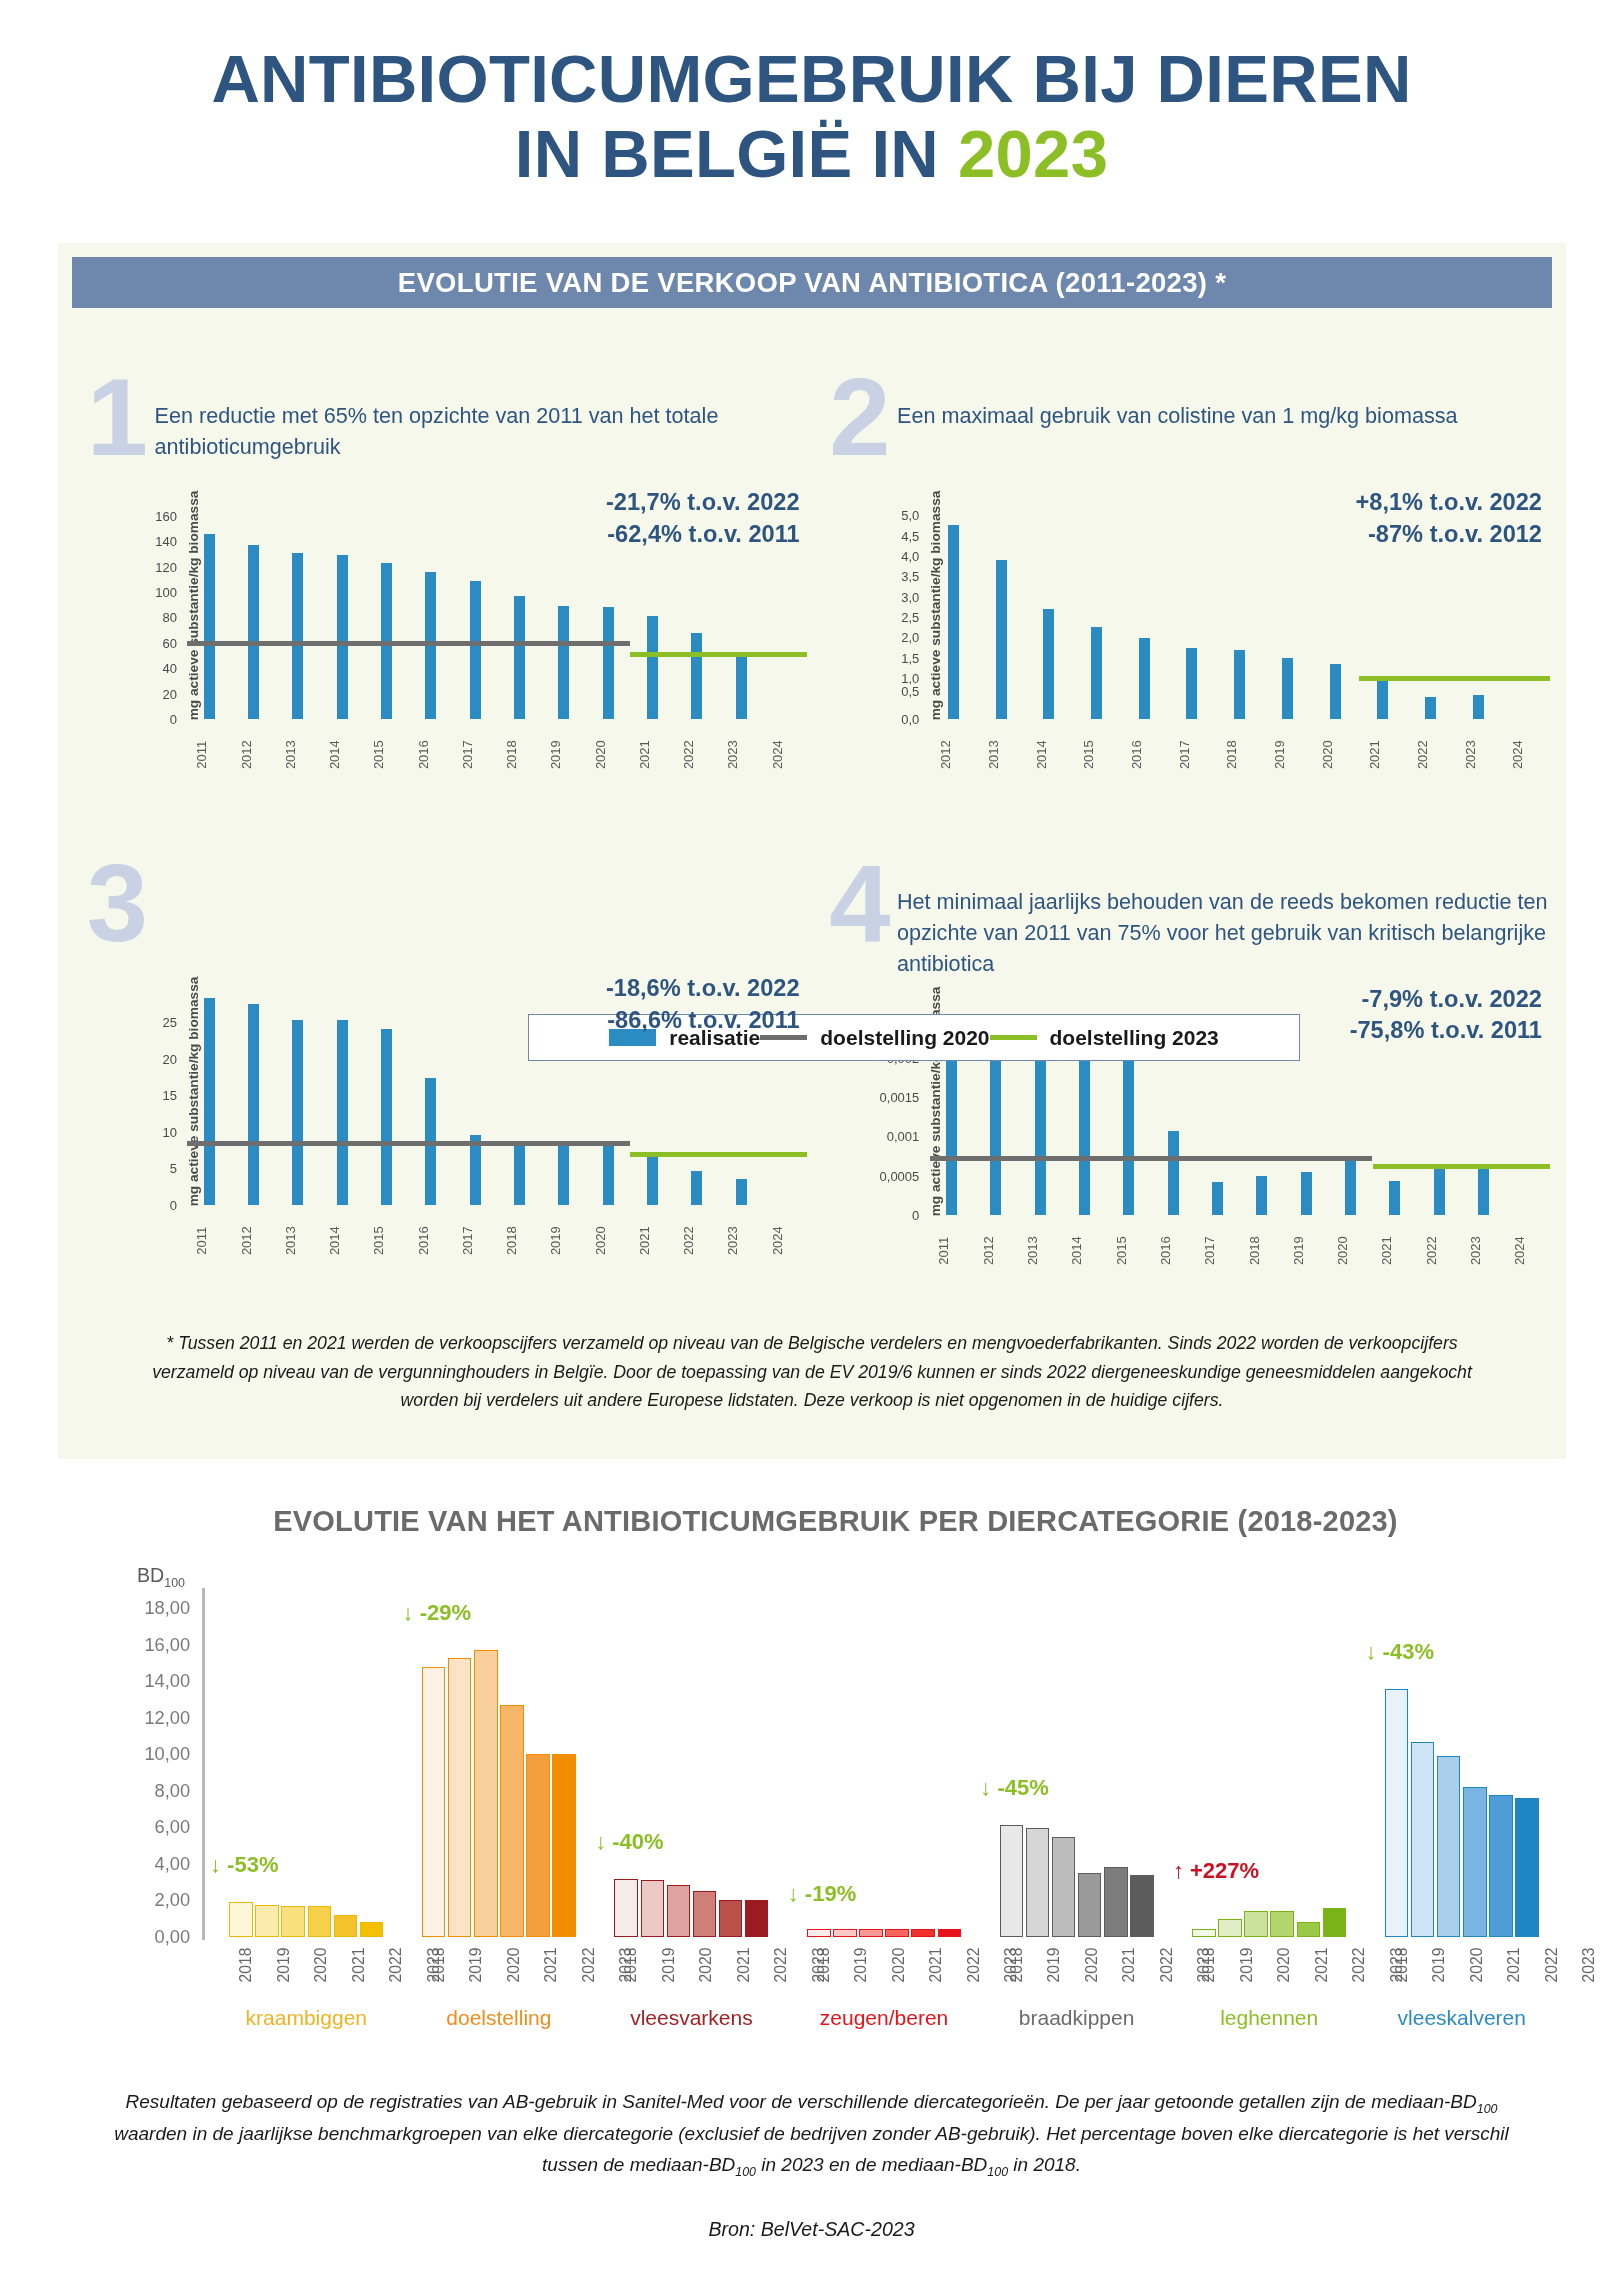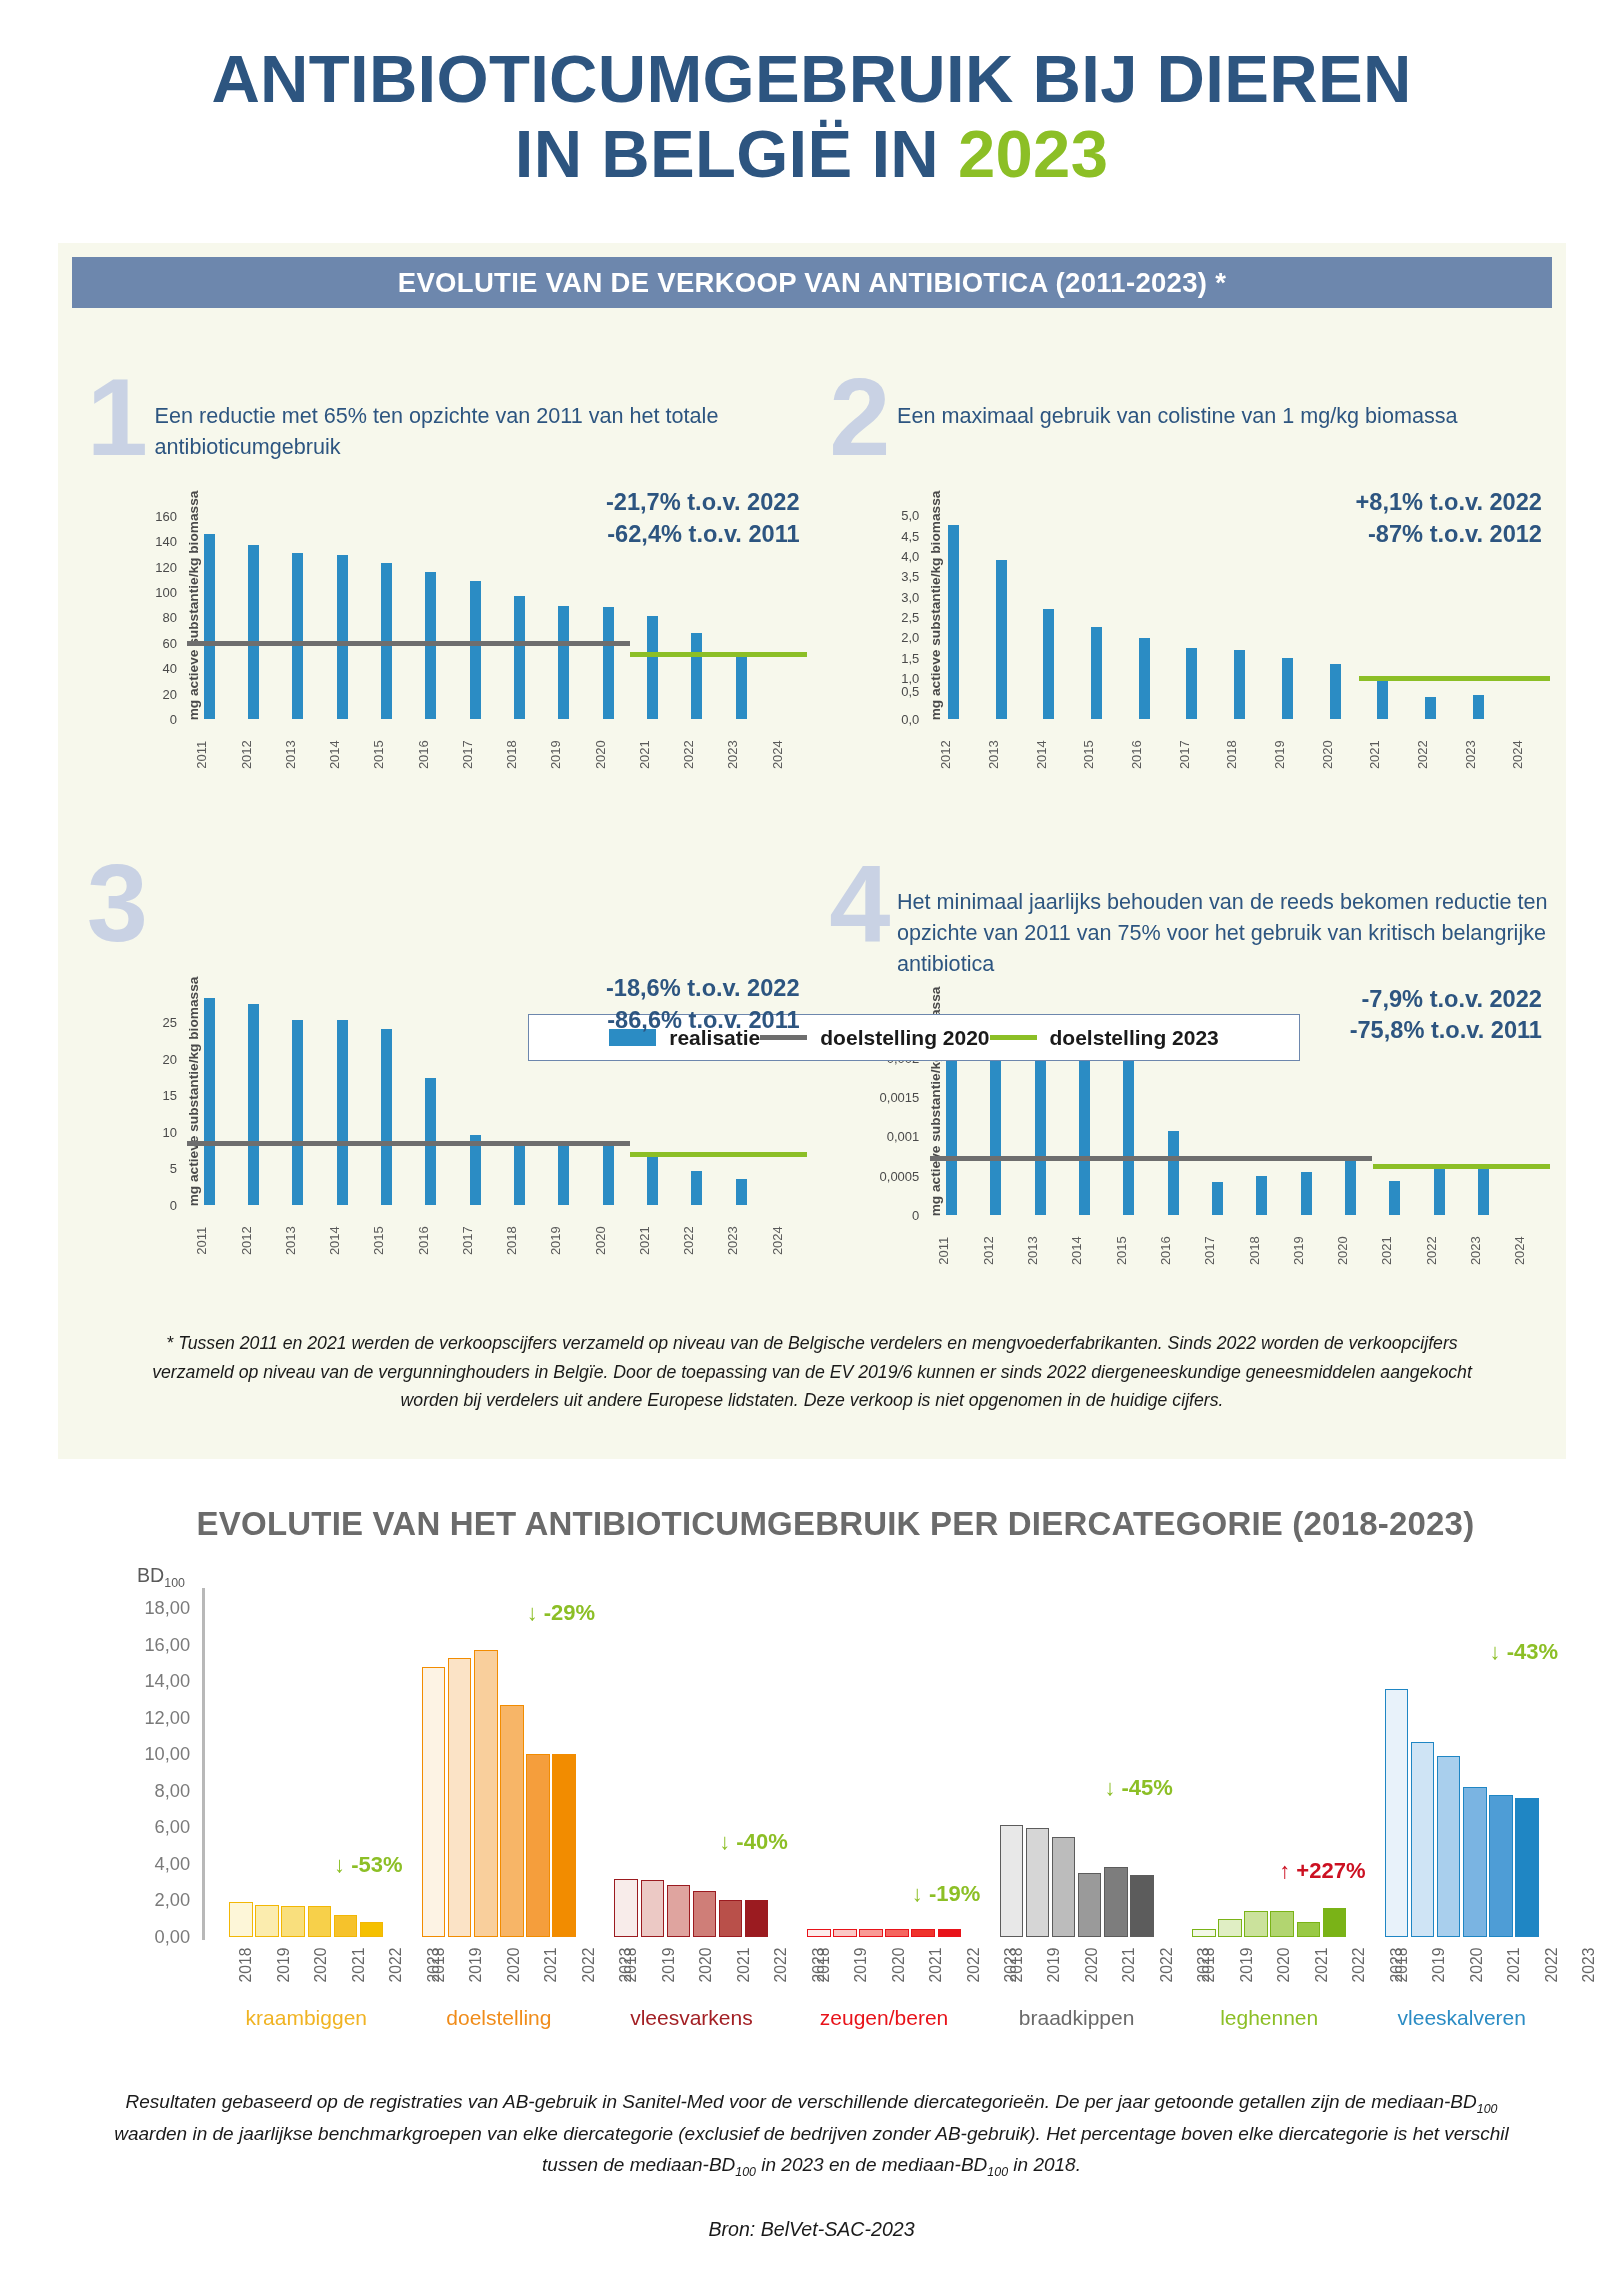--- a/index.html
+++ b/index.html
@@ -113,21 +113,21 @@
   
   .panel-footnote {
     position: absolute; left: 92px; right: 92px; top: 1086px;
     text-align: center; font-style: italic; font-size: 17.7px;
     color: #1a1a1a; line-height: 1.62;
   }
 
   
   .section2-title {
     position: absolute; left: 0; right: 0; top: 1505px;
-    text-align: center; font-size: 33px; font-weight: bold; color: #6b6b6b;
+    text-align: center; font-size: 29px; font-weight: bold; color: #6b6b6b;
     letter-spacing: 0.2px;
     padding-left: 48px;
   }
 
   .cat-chart {
     position: absolute; left: 79px; top: 1577px; width: 1479px; height: 445px;
   }
   .cc-ylab {
     position: absolute; left: 58px; top: -13px;
     font-size: 19.6px; color: #5a5a5a; font-weight: normal;
@@ -146,21 +146,21 @@
     position: absolute; left: 131px; right: 0; top: 13px; height: 347px;
     display: flex; gap: 0;
   }
   .cc-group { flex: 1; position: relative; height: 100%; }
   .cc-bars {
     position: absolute; left: 10%; right: 10%; bottom: 0; height: 100%;
     display: flex; align-items: flex-end; gap: 2.6px;
   }
   .cc-bar { flex: 1; border: 1.3px solid; }
   .cc-pct {
-    position: absolute; left: 0; right: 0; text-align: right;
+    position: absolute; left: 0; right: 0; text-align: left;
     font-size: 22px; font-weight: bold; white-space: nowrap;
   }
   .cc-xaxis {
     position: absolute; left: 131px; right: 0; top: 361px; height: 65px;
     display: flex;
   }
   .cc-xgroup { flex: 1; position: relative; }
   .cc-xyears { position: absolute; left: 10%; right: 10%; top: 0; display: flex; gap: 2.6px; }
   .cc-xyear { flex: 1; display: flex; justify-content: center; }
   .cc-xyear span {

